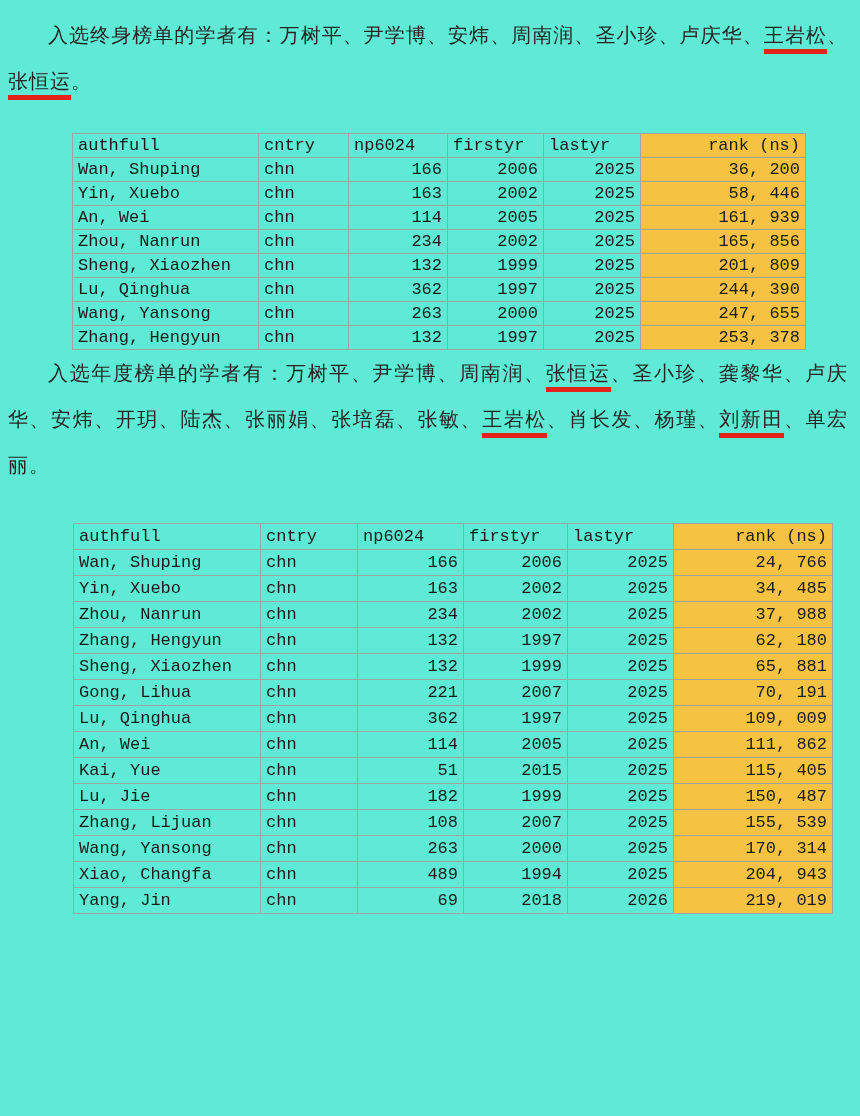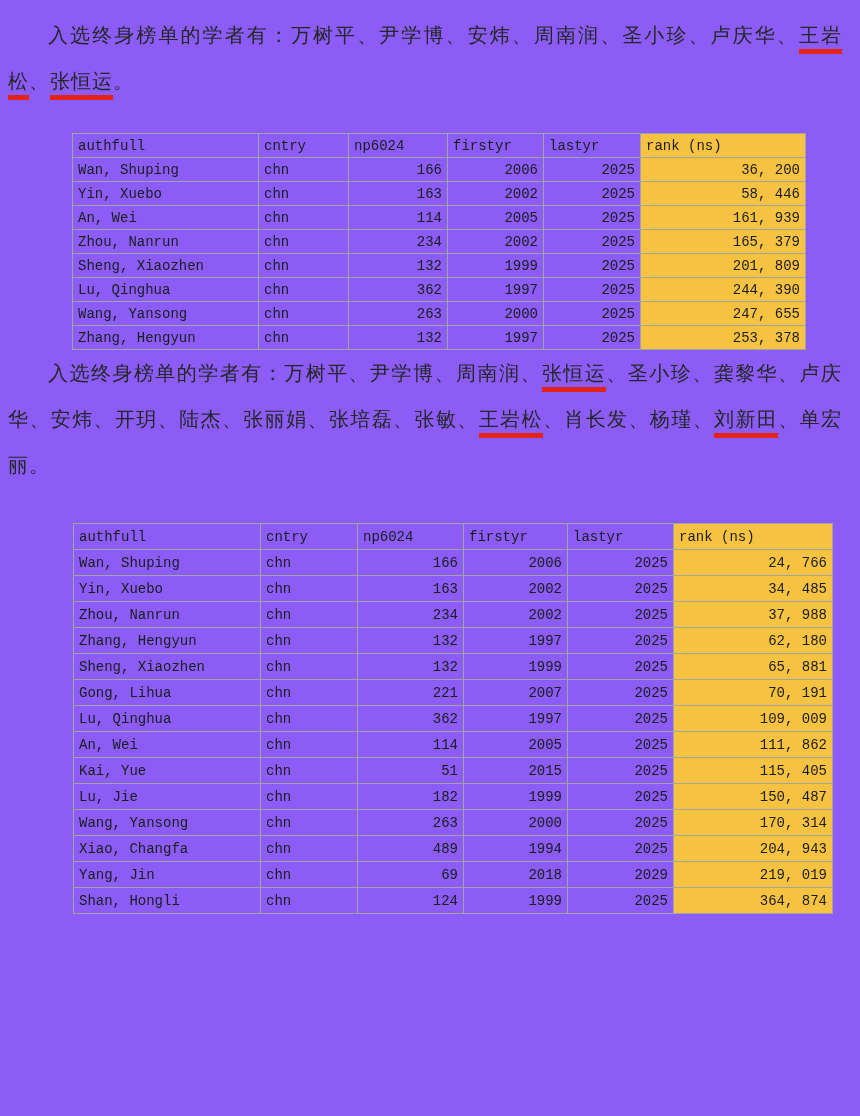--- a/index.html
+++ b/index.html
@@ -2,57 +2,57 @@
 <html><head>
 <meta charset="utf-8">
 <style>
   * { margin: 0; padding: 0; box-sizing: border-box; }
   html, body { background: #ffffff; }
   body {
     width: 860px; height: 1116px;
     font-family: "Liberation Serif", "DejaVu Serif", serif;
     overflow: hidden;
   }
-  .page { width: 860px; height: 1116px; padding: 12px 18px 0 8px; background: #8b5cf6; }
+  .page { width: 860px; height: 1116px; padding: 12px 12px 0 8px; background: #5eead4; }
 
   .para {
     font-size: 20px;
     line-height: 46px;
     letter-spacing: 1px;
     color: #262626;
     text-align: justify;
     text-indent: 2em;
   }
   .red-underline {
     border-bottom: 5px solid #e42318;
     padding-bottom: 3px;
   }
 
   .tbl {
     border-collapse: collapse;
     table-layout: fixed;
     font-family: "Liberation Mono", "DejaVu Sans Mono", monospace;
     color: #1c1c1c;
-    font-size: 14px;
+    font-size: 17px;
   }
   .t1 { margin: 29px 0 0 64px; width: 733px; }
   .t2 { margin: 35px 0 0 65px; width: 759px; }
   .tbl th, .tbl td {
     border: 1px solid #a3a3a3;
     padding: 0 5px;
     font-weight: normal;
     white-space: nowrap;
     overflow: hidden;
     vertical-align: middle;
   }
   .t1 th, .t1 td { height: 24px; }
   .t2 th, .t2 td { height: 26px; }
   .tbl th { text-align: left; }
   .tbl td.num { text-align: right; }
-  .tbl .hl { background: #f5c242; }
+  .tbl .hl { background: #f5c242; text-align: right; }
 </style>
 </head>
 <body>
 
 <div class="page">
 
   <p class="para"><span>入选终身榜单的学者有：万树平、尹学博、安炜、周南润、圣小珍、卢庆华、</span><span class="red-underline">王岩松</span><span>、</span><span class="red-underline">张恒运</span><span>。</span></p>
 
   <table class="tbl t1">
     <colgroup>
@@ -97,21 +97,21 @@
           <td class="num">2005</td>
           <td class="num">2025</td>
           <td class="num hl">161, 939</td>
         </tr>
         <tr>
           <td>Zhou, Nanrun</td>
           <td>chn</td>
           <td class="num">234</td>
           <td class="num">2002</td>
           <td class="num">2025</td>
-          <td class="num hl">165, 379</td>
+          <td class="num hl">165, 856</td>
         </tr>
         <tr>
           <td>Sheng, Xiaozhen</td>
           <td>chn</td>
           <td class="num">132</td>
           <td class="num">1999</td>
           <td class="num">2025</td>
           <td class="num hl">201, 809</td>
         </tr>
         <tr>
@@ -134,21 +134,21 @@
           <td>Zhang, Hengyun</td>
           <td>chn</td>
           <td class="num">132</td>
           <td class="num">1997</td>
           <td class="num">2025</td>
           <td class="num hl">253, 378</td>
         </tr>
       </tbody>
     </table>
 
-  <p class="para"><span>入选终身榜单的学者有：万树平、尹学博、周南润、</span><span class="red-underline">张恒运</span><span>、圣小珍、龚黎华、卢庆华、安炜、开玥、陆杰、张丽娟、张培磊、张敏、</span><span class="red-underline">王岩松</span><span>、肖长发、杨瑾、</span><span class="red-underline">刘新田</span><span>、单宏丽。</span></p>
+  <p class="para"><span>入选年度榜单的学者有：万树平、尹学博、周南润、</span><span class="red-underline">张恒运</span><span>、圣小珍、龚黎华、卢庆华、安炜、开玥、陆杰、张丽娟、张培磊、张敏、</span><span class="red-underline">王岩松</span><span>、肖长发、杨瑾、</span><span class="red-underline">刘新田</span><span>、单宏丽。</span></p>
 
   <table class="tbl t2">
     <colgroup>
       <col style="width:187px">
         <col style="width:97px">
         <col style="width:106px">
       <col style="width:104px">
         <col style="width:106px">
         <col style="width:159px">
     </colgroup>
@@ -237,47 +237,47 @@
         </tr>
         <tr>
           <td>Lu, Jie</td>
           <td>chn</td>
           <td class="num">182</td>
           <td class="num">1999</td>
           <td class="num">2025</td>
           <td class="num hl">150, 487</td>
         </tr>
         <tr>
+          <td>Zhang, Lijuan</td>
+          <td>chn</td>
+          <td class="num">108</td>
+          <td class="num">2007</td>
+          <td class="num">2025</td>
+          <td class="num hl">155, 539</td>
+        </tr>
+        <tr>
           <td>Wang, Yansong</td>
           <td>chn</td>
           <td class="num">263</td>
           <td class="num">2000</td>
           <td class="num">2025</td>
           <td class="num hl">170, 314</td>
         </tr>
         <tr>
           <td>Xiao, Changfa</td>
           <td>chn</td>
           <td class="num">489</td>
           <td class="num">1994</td>
           <td class="num">2025</td>
           <td class="num hl">204, 943</td>
         </tr>
         <tr>
           <td>Yang, Jin</td>
           <td>chn</td>
           <td class="num">69</td>
           <td class="num">2018</td>
-          <td class="num">2029</td>
+          <td class="num">2026</td>
           <td class="num hl">219, 019</td>
-        </tr>
-        <tr>
-          <td>Shan, Hongli</td>
-          <td>chn</td>
-          <td class="num">124</td>
-          <td class="num">1999</td>
-          <td class="num">2025</td>
-          <td class="num hl">364, 874</td>
         </tr>
       </tbody>
     </table>
 
 </div>
 
 </body></html>

